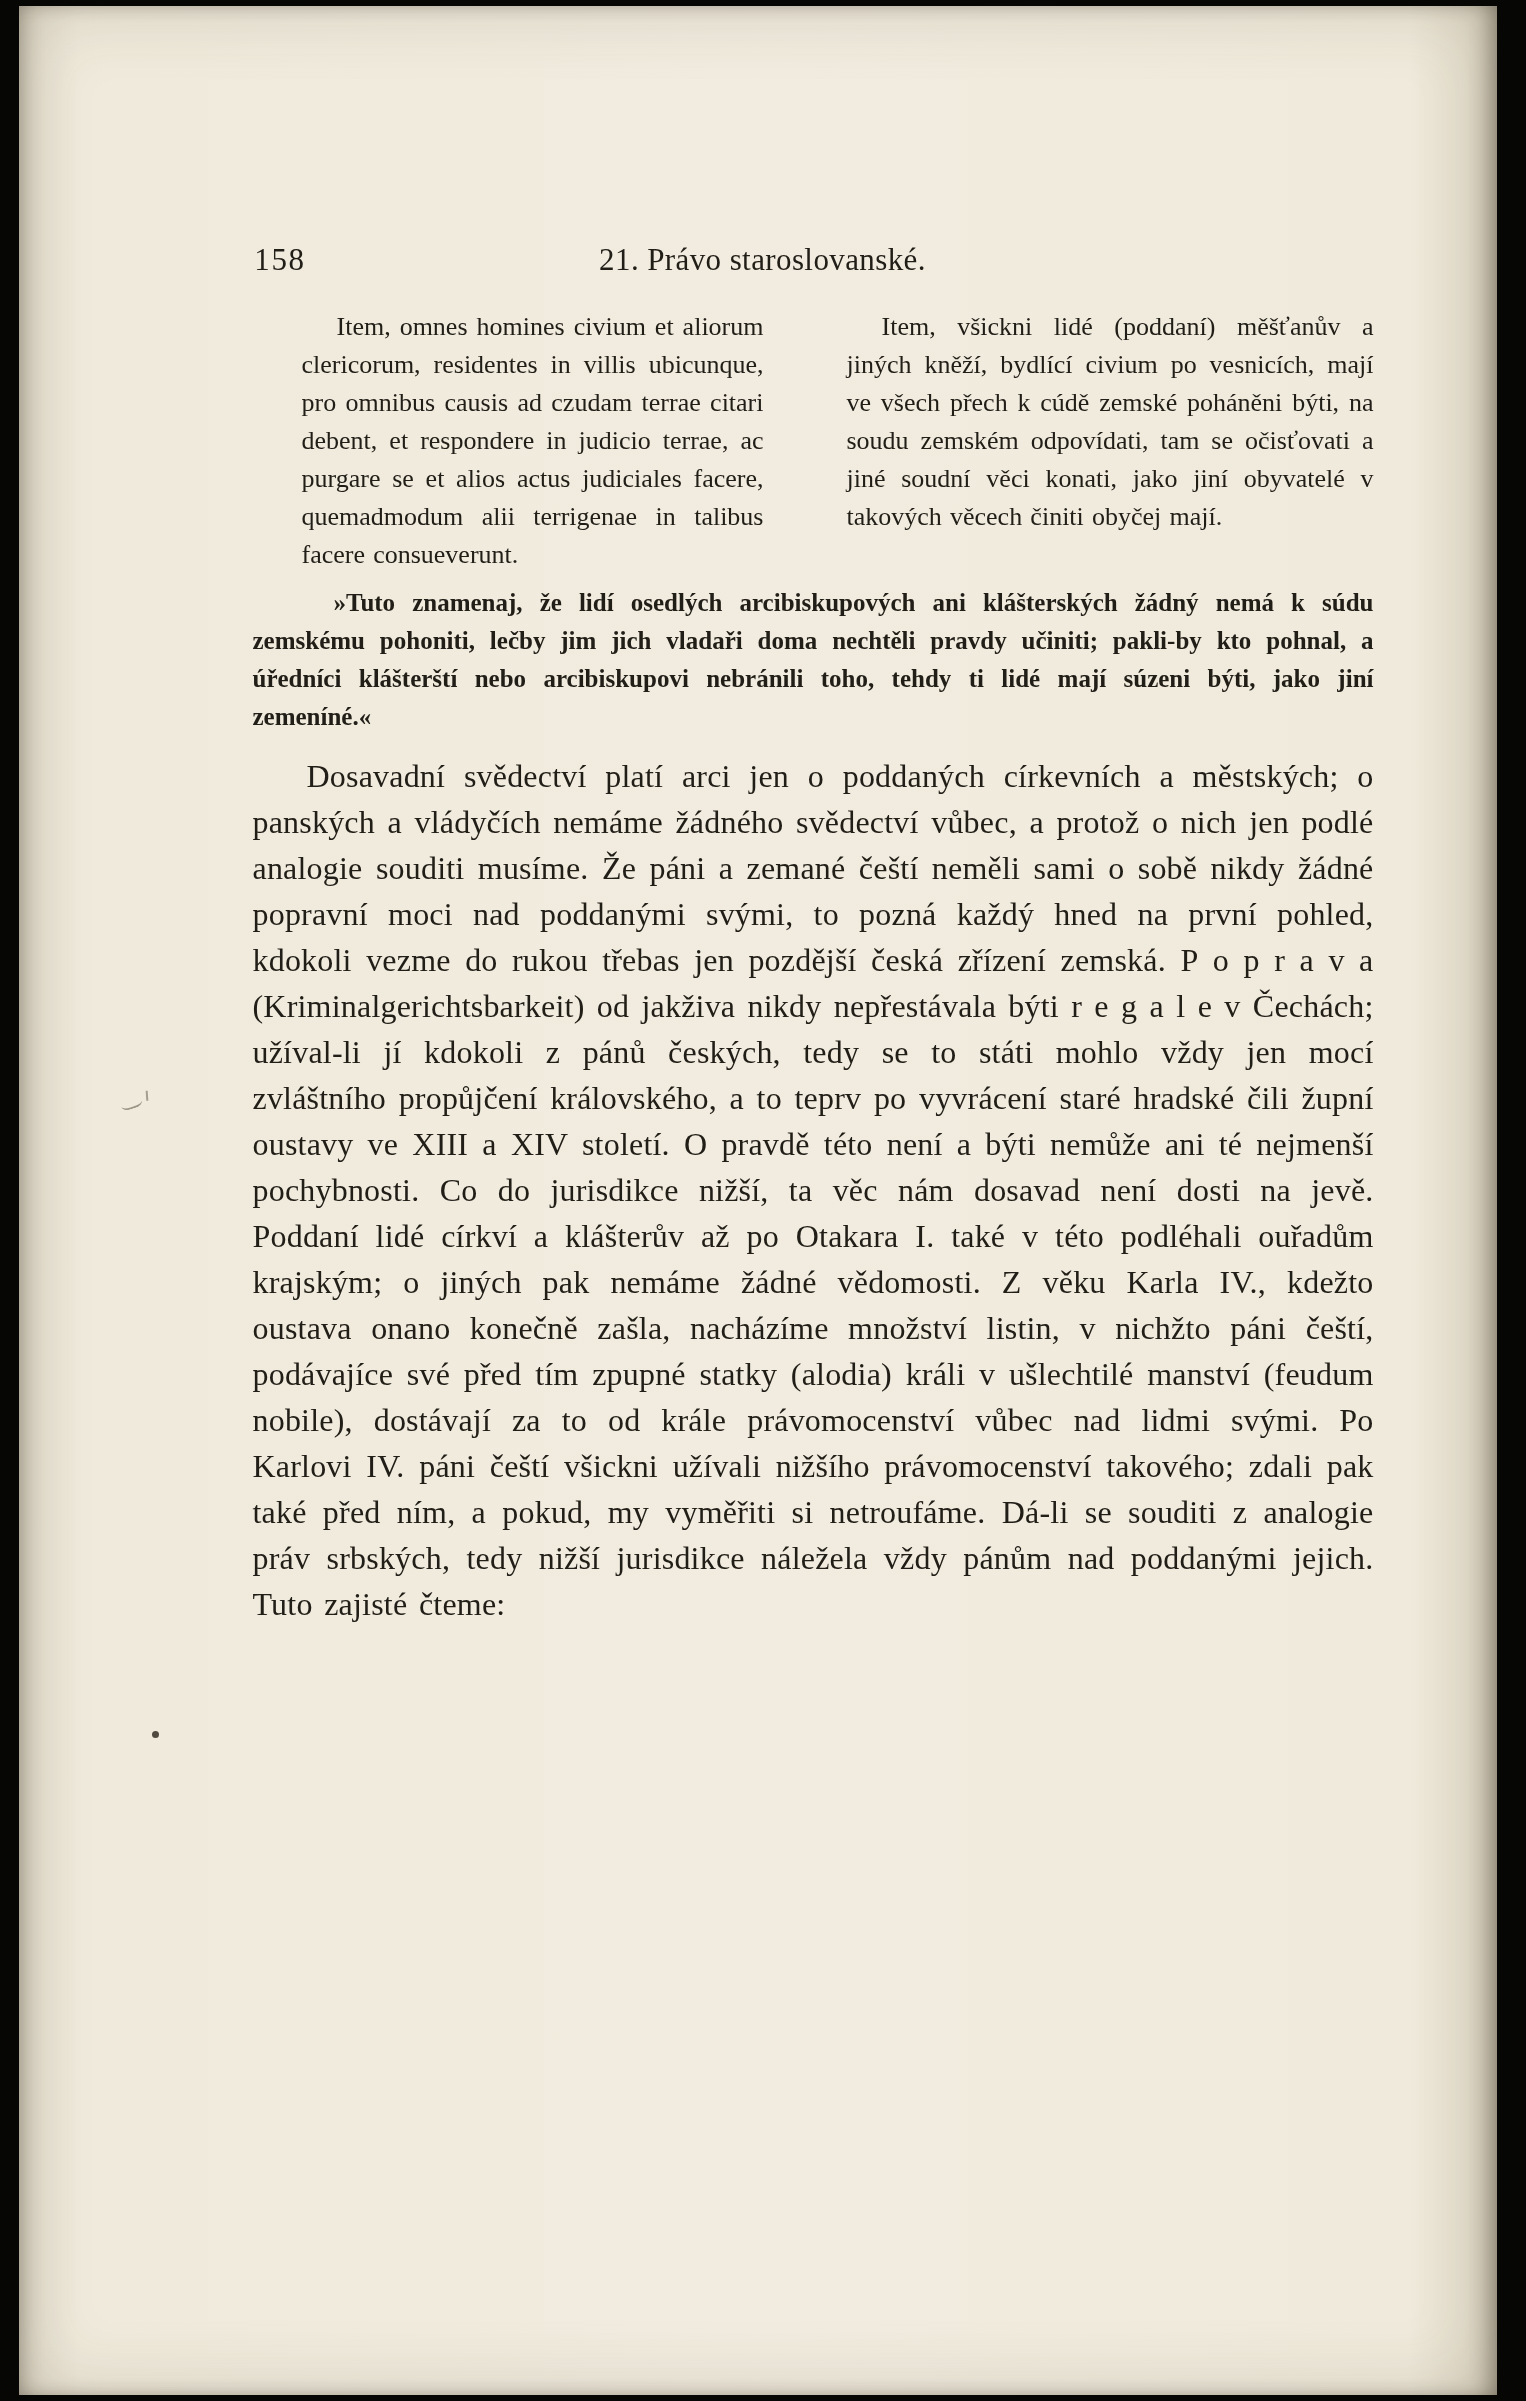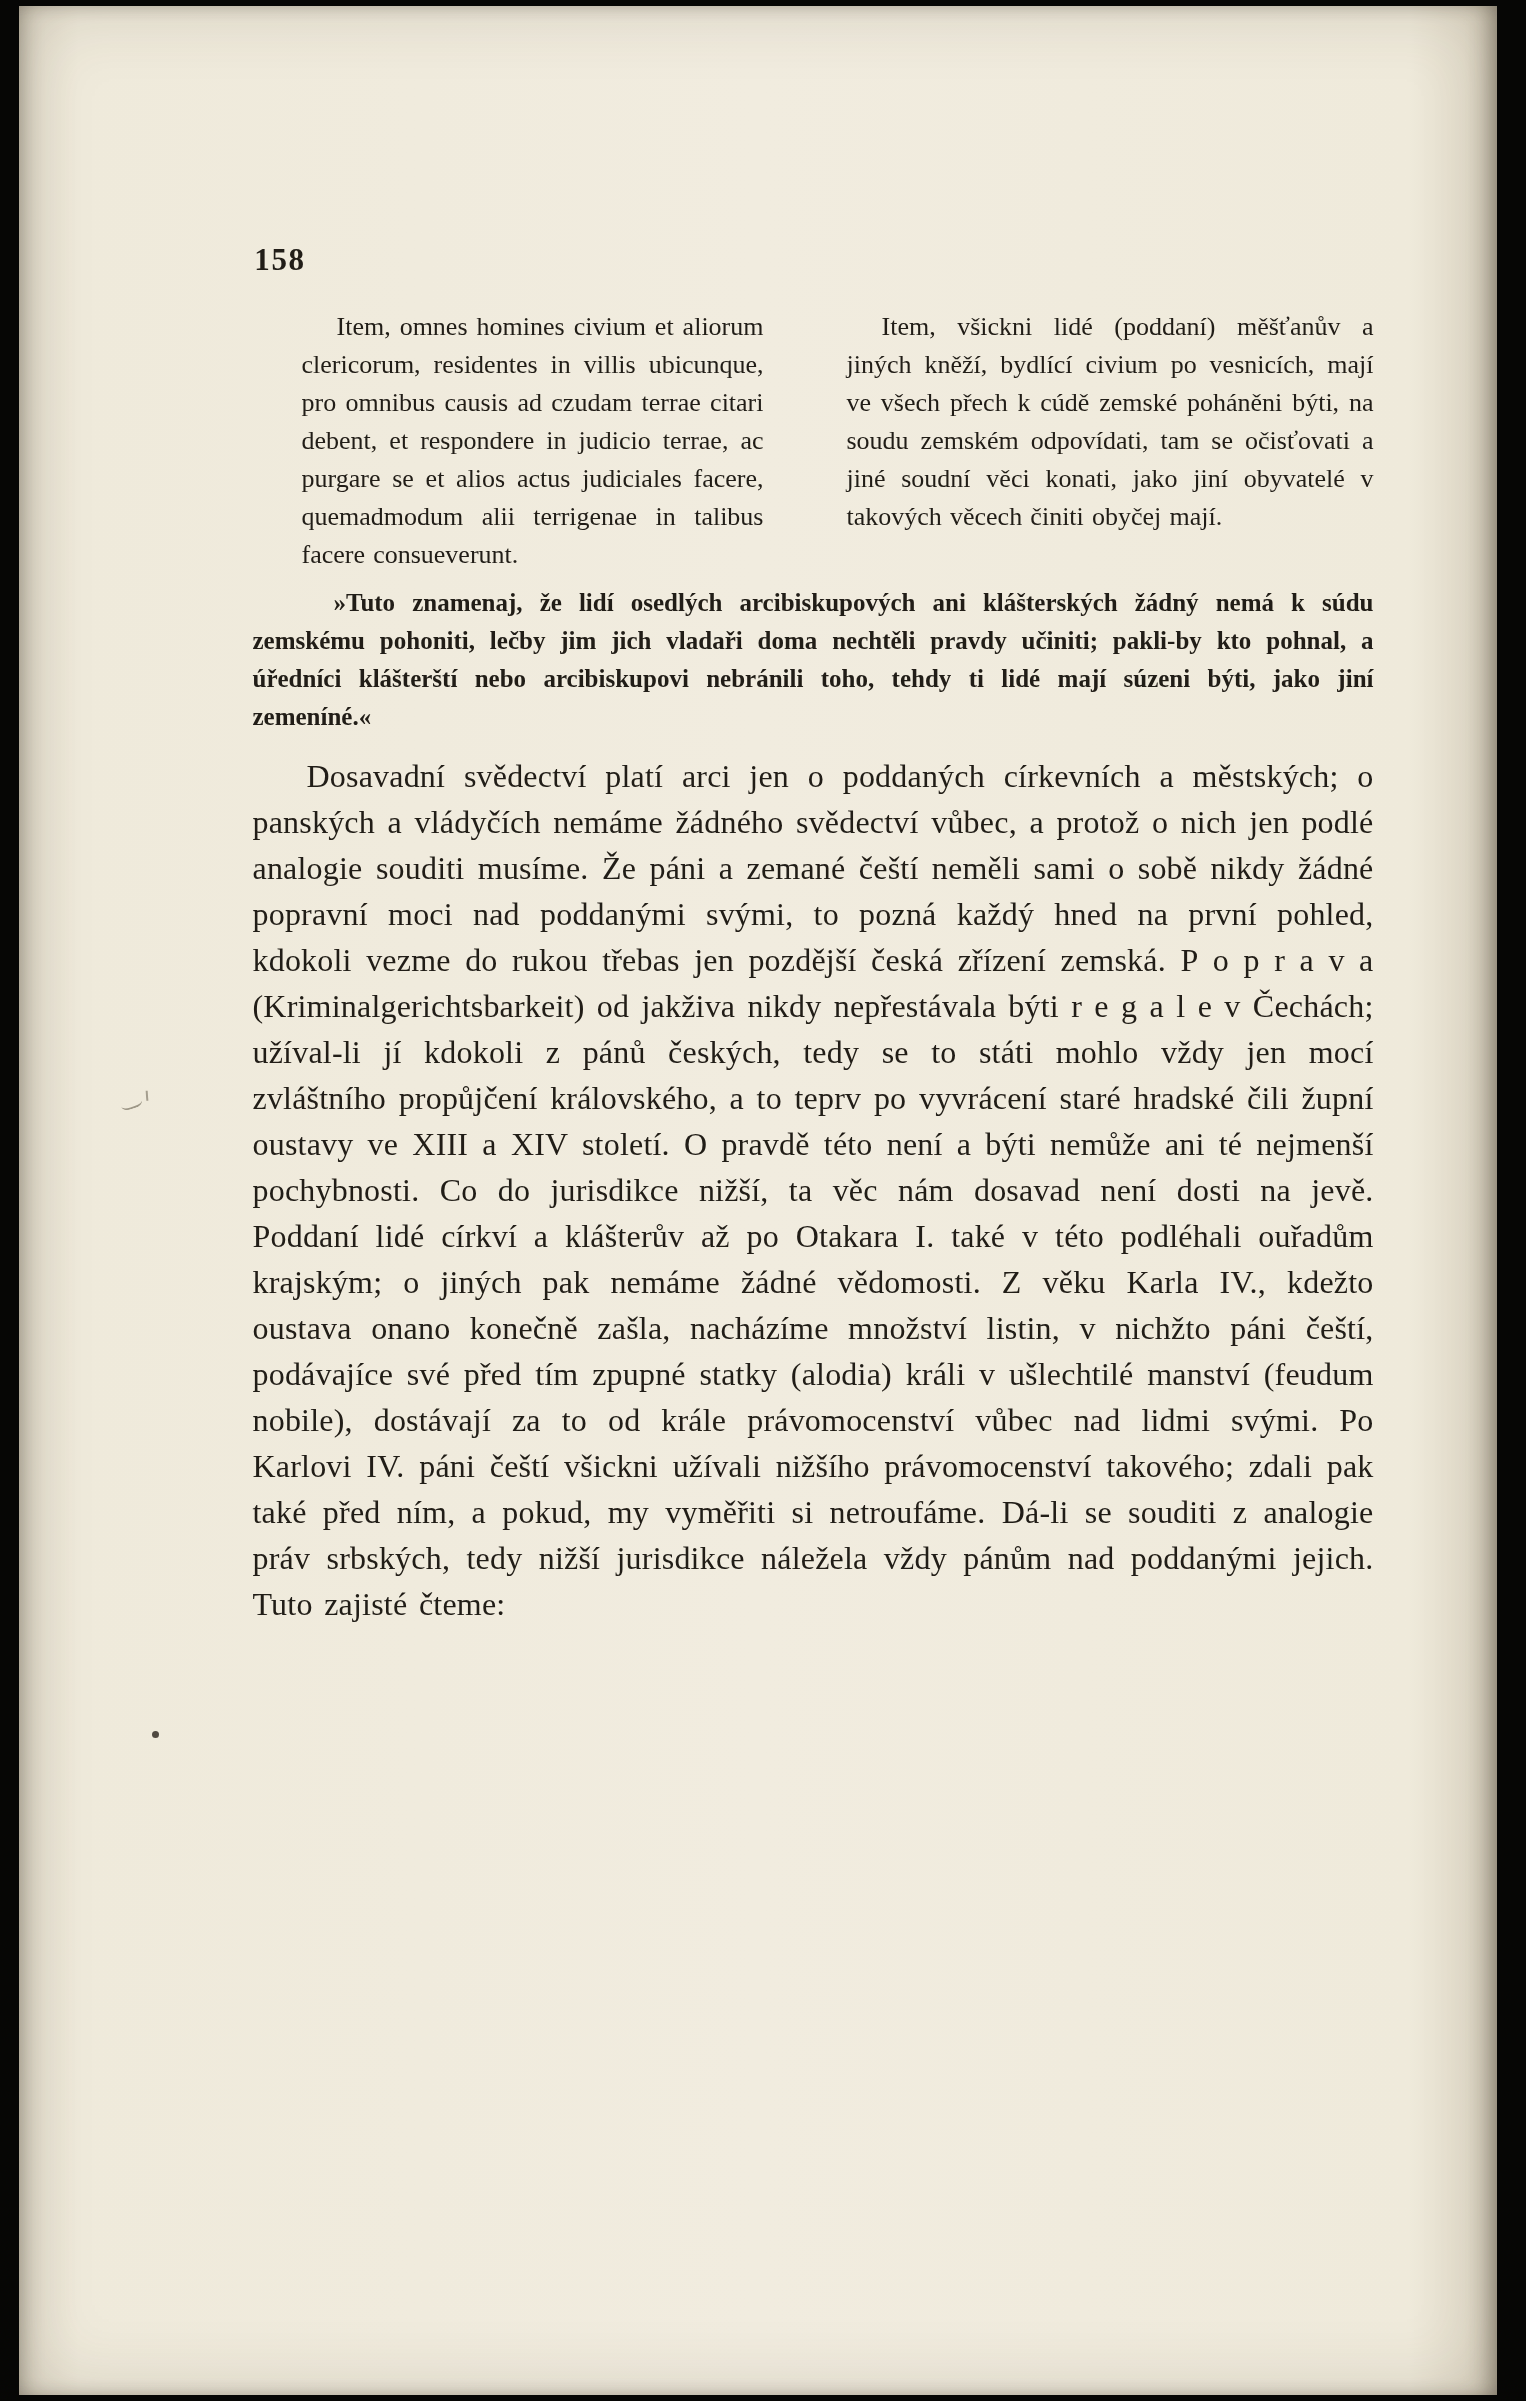--- a/index.html
+++ b/index.html
@@ -22,21 +22,20 @@
     position: absolute;
     left: 234px; top: 236px;
     width: 1121px;
     color: #211d17;
   }
   .page-header {
     position: relative;
     height: 44px;
     margin-bottom: 22px;
     font-size: 31px;
-    font-weight: bold;
   }
   .page-num { position: absolute; left: 1.7px; top: 0; letter-spacing: 1.7px; }
   .running-title { position: absolute; left: 0; right: 101px; text-align: center; letter-spacing: 0.4px; }
 
   .para {
     font-size: 32px;
     line-height: 46px;
     text-align: justify;
     margin: 0 0 5px 0;
     word-spacing: 3.4px;
@@ -98,20 +97,21 @@
 <body>
 
 <div class="paper">
   <div class="pencil-mark"></div>
   <div class="ink-dot"></div>
 
   <div class="content">
 
     <div class="page-header">
       <span class="page-num">158</span>
+      <span class="running-title">21. Právo staroslovanské.</span>
     </div>
 
 
     <div class="cols">
       <p class="col latin">Item, omnes homines civium et aliorum clericorum, residentes in villis ubicunque, pro omnibus causis ad czudam terrae citari debent, et respondere in judicio terrae, ac purgare se et alios actus judiciales facere, quemadmodum alii terrigenae in talibus facere consueverunt.</p>
       <p class="col czech">Item, všickni lidé (poddaní) měšťanův a jiných kněží, bydlící civium po vesnicích, mají ve všech přech k cúdě zemské poháněni býti, na soudu zemském odpovídati, tam se očisťovati a jiné soudní věci konati, jako jiní obyvatelé v takových věcech činiti obyčej mají.</p>
     </div>
 
 
     <p class="quote">»Tuto znamenaj, že lidí osedlých arcibiskupových ani klášterských žádný nemá k súdu zemskému pohoniti, lečby jim jich vladaři doma nechtěli pravdy učiniti; pakli-by kto pohnal, a úředníci klášterští nebo arcibiskupovi nebránili toho, tehdy ti lidé mají súzeni býti, jako jiní zemeníné.«</p>

